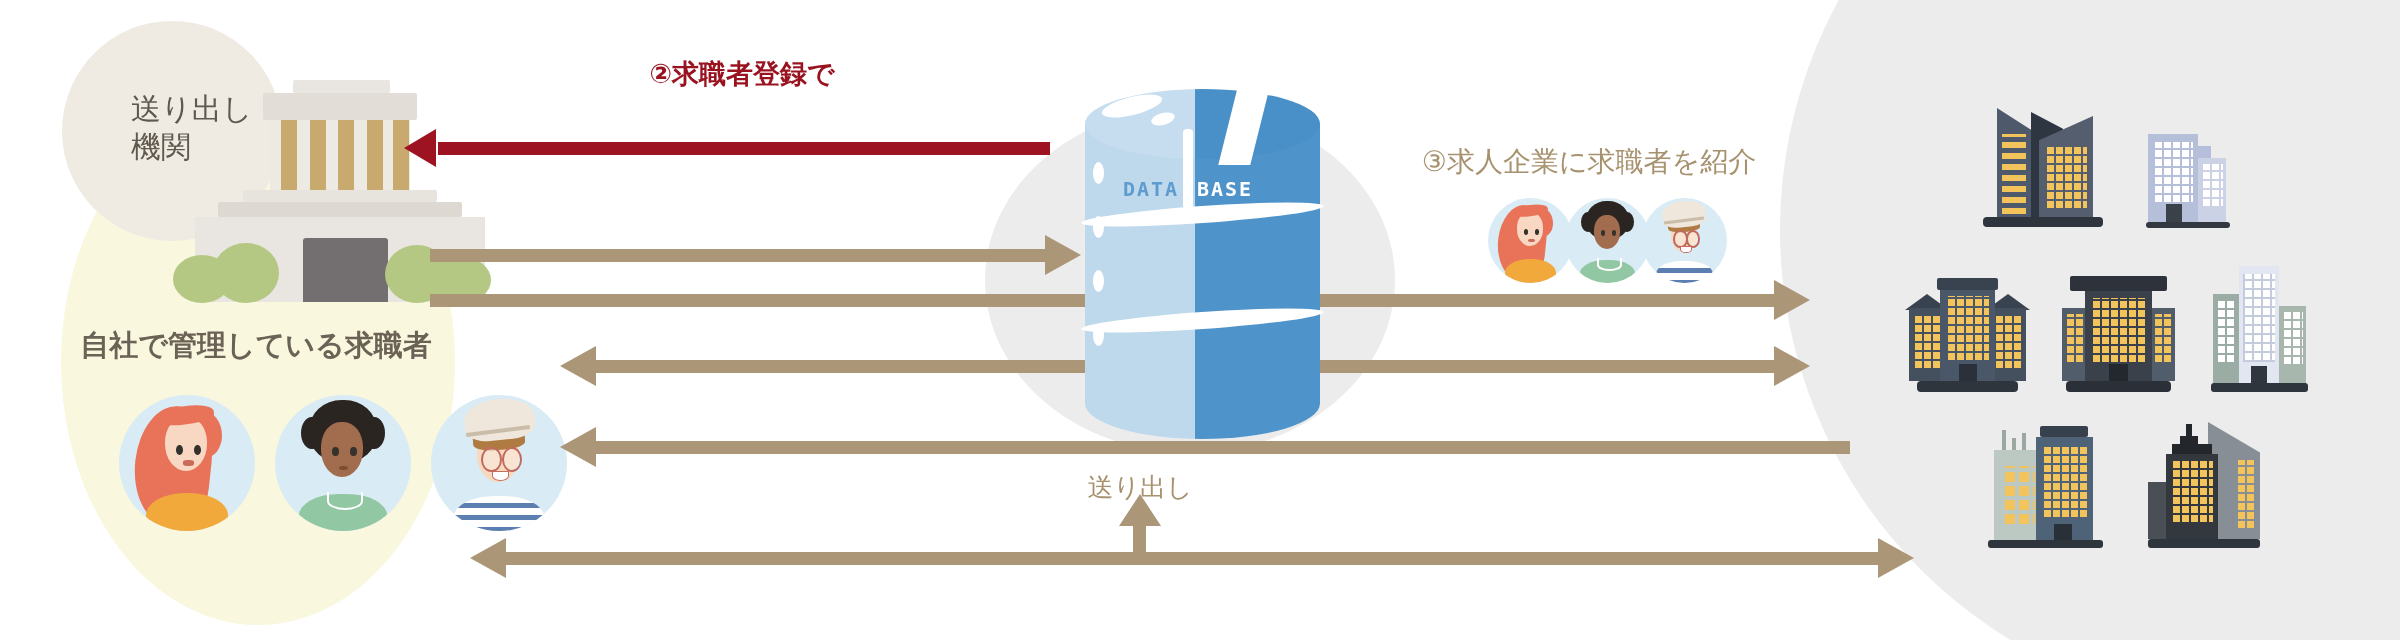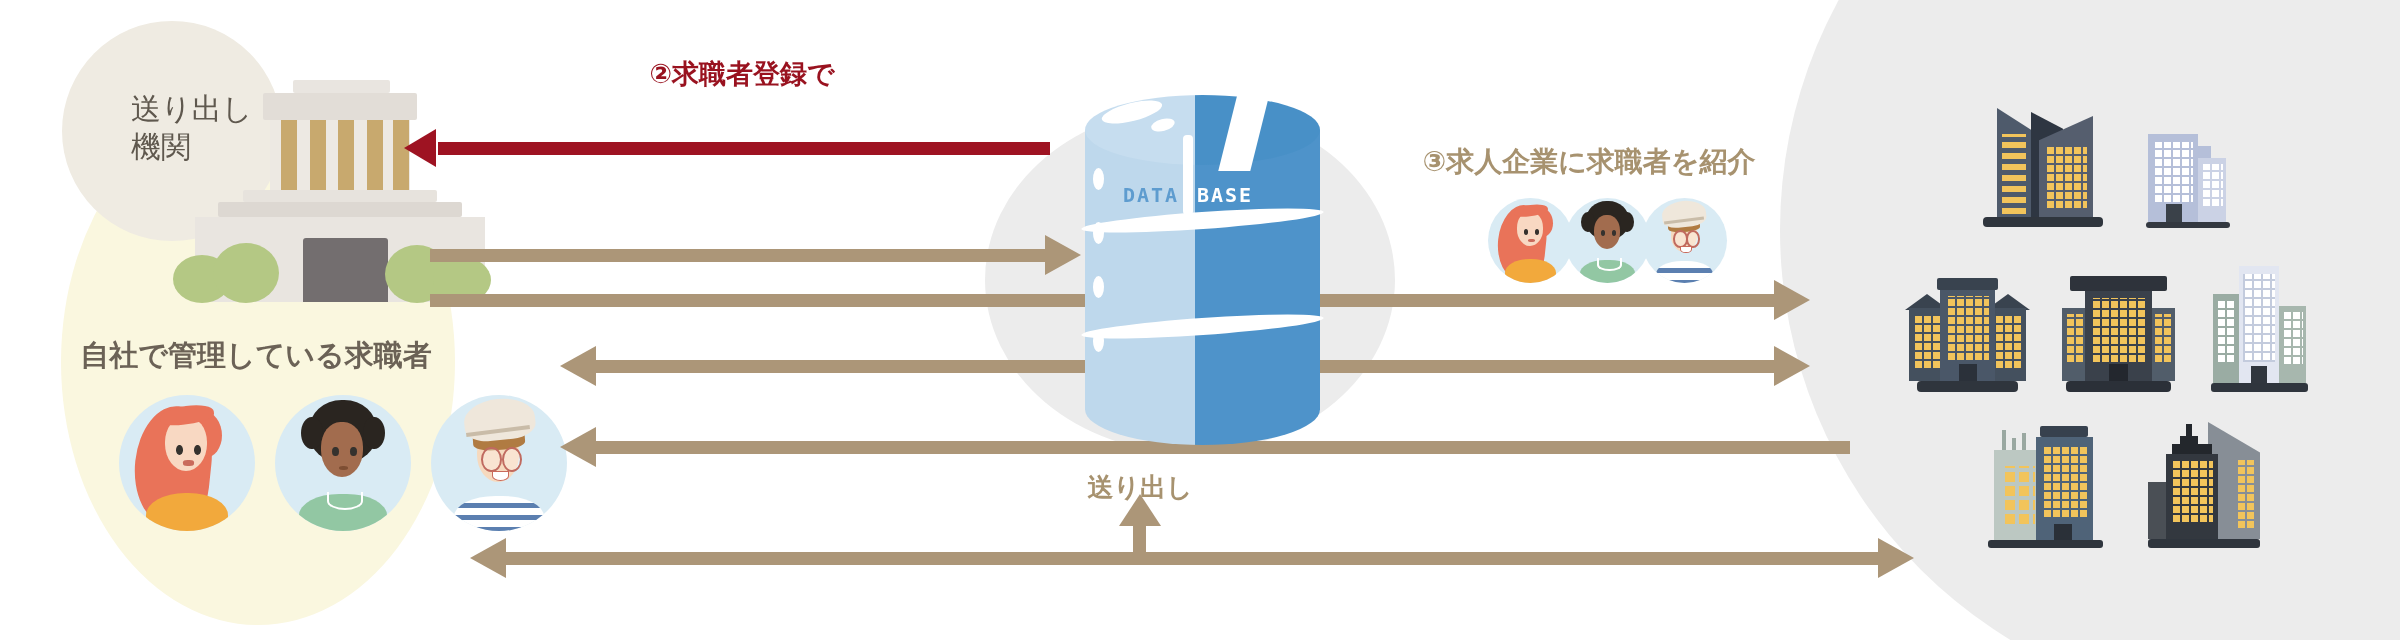--- a/index.html
+++ b/index.html
@@ -5,26 +5,26 @@
   html,body{margin:0;padding:0;background:#fff;}
   .stage{position:relative;width:2400px;height:640px;background:#fff;overflow:hidden;
          font-family:"Liberation Sans","DejaVu Sans",sans-serif;}
   .blob{position:absolute;border-radius:50%;}
   .cream{left:61px;top:99px;width:394px;height:526px;background:var(--c-cream);}
   .beige{left:62px;top:21px;width:220px;height:220px;background:var(--c-beige);}
   .dbcircle{left:985px;top:107px;width:410px;height:346px;background:var(--c-blob);}
   .rightblob{left:1780px;top:-250px;width:960px;height:960px;background:var(--c-blob);}
 
   
-  .lbl{position:absolute;white-space:nowrap;font-weight:bold;}
+  .lbl{position:absolute;white-space:nowrap;font-weight:normal;}
   .tan{color:var(--c-label);}
   .ctr{transform:translateX(-50%);}
   .org-label{position:absolute;left:131px;top:90px;font-size:30px;line-height:38px;
              font-weight:500;color:var(--c-darklabel);z-index:6;}
-  .managed{left:256px;top:336px;font-size:29px;font-weight:600;color:#6B6256;z-index:6;}
+  .managed{left:256px;top:326px;font-size:29px;font-weight:600;color:#6B6256;z-index:6;}
   .right-title{left:2098px;top:42px;font-size:27px;font-weight:500;letter-spacing:2px;
                color:#595044;z-index:6;}
   .f1{left:795px;top:206px;font-size:27px;z-index:6;}
   .f2{position:absolute;z-index:6;font-weight:bold;color:var(--c-redtext);font-size:27px;white-space:nowrap;}
   .f3{left:1589px;top:143px;font-size:28px;z-index:6;}
   .f4{left:1090px;top:389px;font-size:27px;z-index:6;}
   .f5a{left:1140px;top:470px;font-size:26px;z-index:6;}
   .f5b{left:1088px;top:574px;font-size:27px;z-index:6;}
 
   
@@ -47,21 +47,21 @@
   .redhead{border-top:19px solid transparent;border-bottom:19px solid transparent;
            border-right:32px solid var(--c-red);}
 
   
   .inst{position:absolute;left:190px;top:78px;width:300px;height:226px;z-index:2;}
   .inst div{position:absolute;}
   .slab{background:#E9E5E0;border-radius:2px;}
   .bushpart{background:#B4C884;border-radius:50%;}
 
   
-  .db{position:absolute;left:1085px;top:95px;width:216px;height:350px;z-index:4;text-decoration:underline;}
+  .db{position:absolute;left:1085px;top:89px;width:216px;height:350px;z-index:4;text-decoration:underline;}
   .db div{position:absolute;}
   .db .cap{left:0;top:0;width:235px;height:70px;border-radius:50%;
            background:linear-gradient(90deg,#C6DDEF 0 47%,#4890C7 47%);}
   .db .body{left:0;top:35px;width:235px;height:315px;
             background:linear-gradient(90deg,var(--c-dblight) 0 47%,var(--c-dbdark) 47%);
             border-radius:0 0 118px 118px / 0 0 36px 36px;}
   .db .notch{left:143px;top:-2px;width:32px;height:78px;background:#fff;transform:skewX(-14deg);}
   .db .sliver{left:98px;top:40px;width:10px;height:80px;background:#fff;border-radius:4px;}
   .db .gap{left:-4px;width:243px;height:17px;background:#fff;border-radius:50%;transform:rotate(-4deg);}
   .db .hl1{left:16px;top:8px;width:62px;height:18px;background:#fff;border-radius:50%;transform:rotate(-14deg);}

